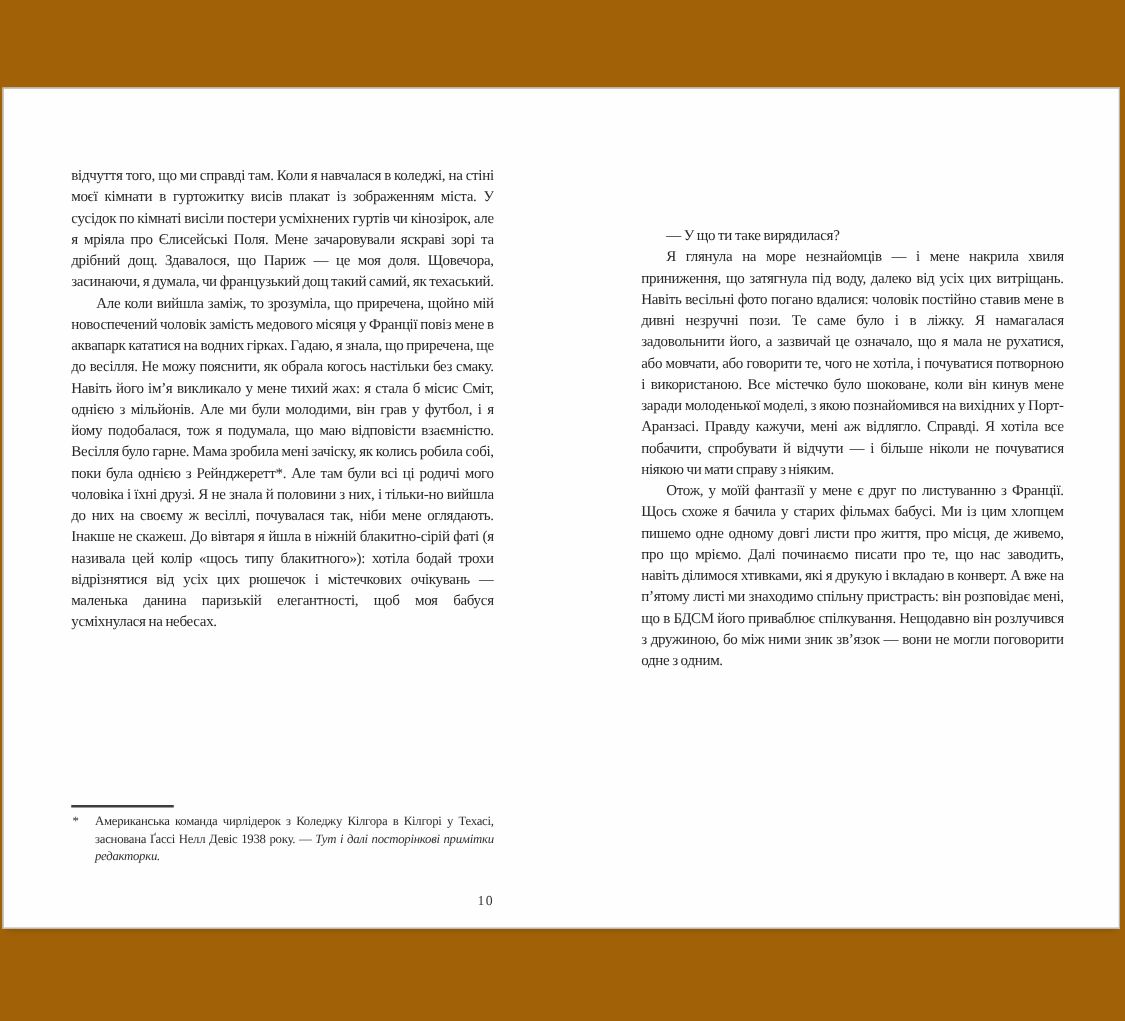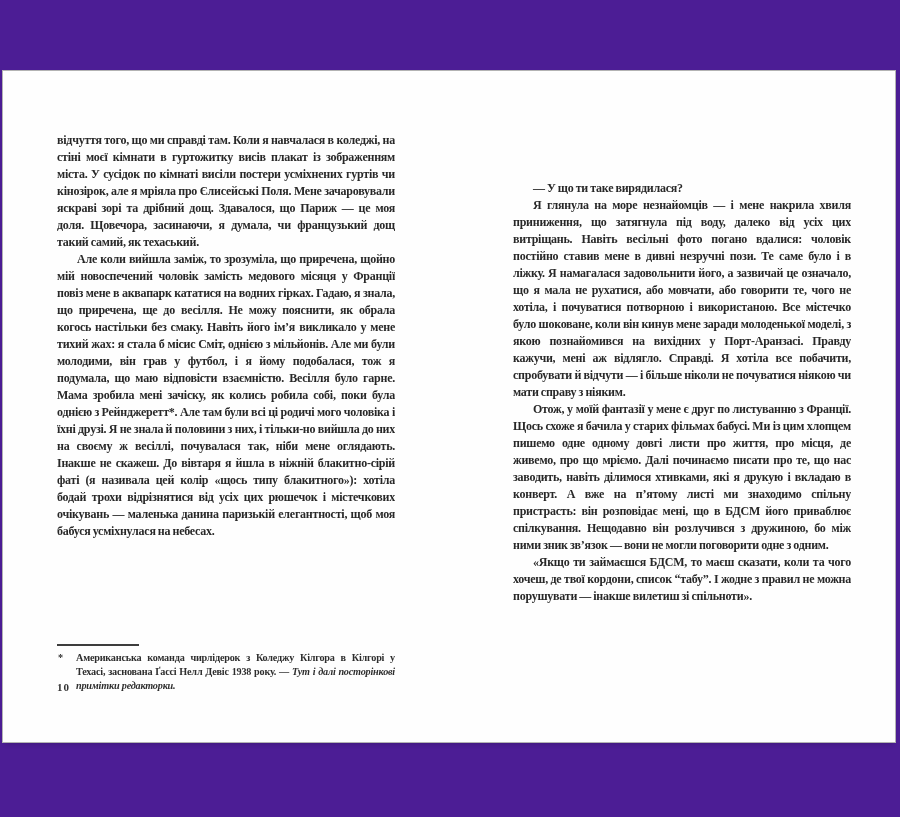--- a/index.html
+++ b/index.html
@@ -4,24 +4,23 @@
 <style>
   html, body {
     margin: 0;
     padding: 0;
     background: #ffffff;
   }
   #canvas {
     position: relative;
     width: 900px;
     height: 817px;
-    background: #4c1d95;
+    background: #a16207;
     overflow: hidden;
     font-family: "Liberation Serif", serif;
-    font-weight: bold;
   }
   
   .spread {
     position: absolute;
     left: 2px;
     top: 70px;
     width: 894px;
     height: 673px;
     background: #fefefe;
     border: 1px solid #b3b3b3;
@@ -69,23 +68,23 @@
     padding-left: 19px;
   }
   .fn-marker {
     position: absolute;
     left: 1px;
     top: 0;
   }
   .fn-italic { font-style: italic; }
   .pagenum {
     position: absolute;
-    top: 610px;
+    top: 644px;
     width: 338px;
-    text-align: left;
+    text-align: right;
     color: #333333;
     font-size: 11px;
     letter-spacing: 1px;
   }
   .pagenum.left  { left: 54px; }
   .pagenum.right { left: 510px; }
 </style>
 </head>
 <body>
 
@@ -103,18 +102,17 @@
         <span class="fn-marker">*</span><span>Американська команда чирлідерок з Коледжу Кілгора в Кілгорі у Техасі, заснована Ґассі Нелл Девіс 1938 року. — </span><span class="fn-italic">Тут і далі посторінкові примітки редакторки.</span>
       </div>
     </div>
 
     <div class="pagenum left">10</div>
 
     <div class="text-col right">
       <p>— У що ти таке вирядилася?</p>
       <p>Я глянула на море незнайомців — і мене накрила хвиля приниження, що затягнула під воду, далеко від усіх цих витріщань. Навіть весільні фото погано вдалися: чоловік постійно ставив мене в дивні незручні пози. Те саме було і в ліжку. Я намагалася задовольнити його, а зазвичай це означало, що я мала не рухатися, або мовчати, або говорити те, чого не хотіла, і почуватися потворною і використаною. Все містечко було шоковане, коли він кинув мене заради молоденької моделі, з якою познайомився на вихідних у Порт-Аранзасі. Правду кажучи, мені аж відлягло. Справді. Я хотіла все побачити, спробувати й відчути — і більше ніколи не почуватися ніякою чи мати справу з ніяким.</p>
       <p>Отож, у моїй фантазії у мене є друг по листуванню з Франції. Щось схоже я бачила у старих фільмах бабусі. Ми із цим хлопцем пишемо одне одному довгі листи про життя, про місця, де живемо, про що мріємо. Далі починаємо писати про те, що нас заводить, навіть ділимося хтивками, які я друкую і вкладаю в конверт. А вже на п’ятому листі ми знаходимо спільну пристрасть: він розповідає мені, що в БДСМ його приваблює спілкування. Нещодавно він розлучився з дружиною, бо між ними зник зв’язок — вони не могли поговорити одне з одним.</p>
-      <p>«Якщо ти займаєшся БДСМ, то маєш сказати, коли та чого хочеш, де твої кордони, список “табу”. І жодне з правил не можна порушувати — інакше вилетиш зі спільноти».</p>
     </div>
 
 
   </div>
 </div>
 
 </body></html>

